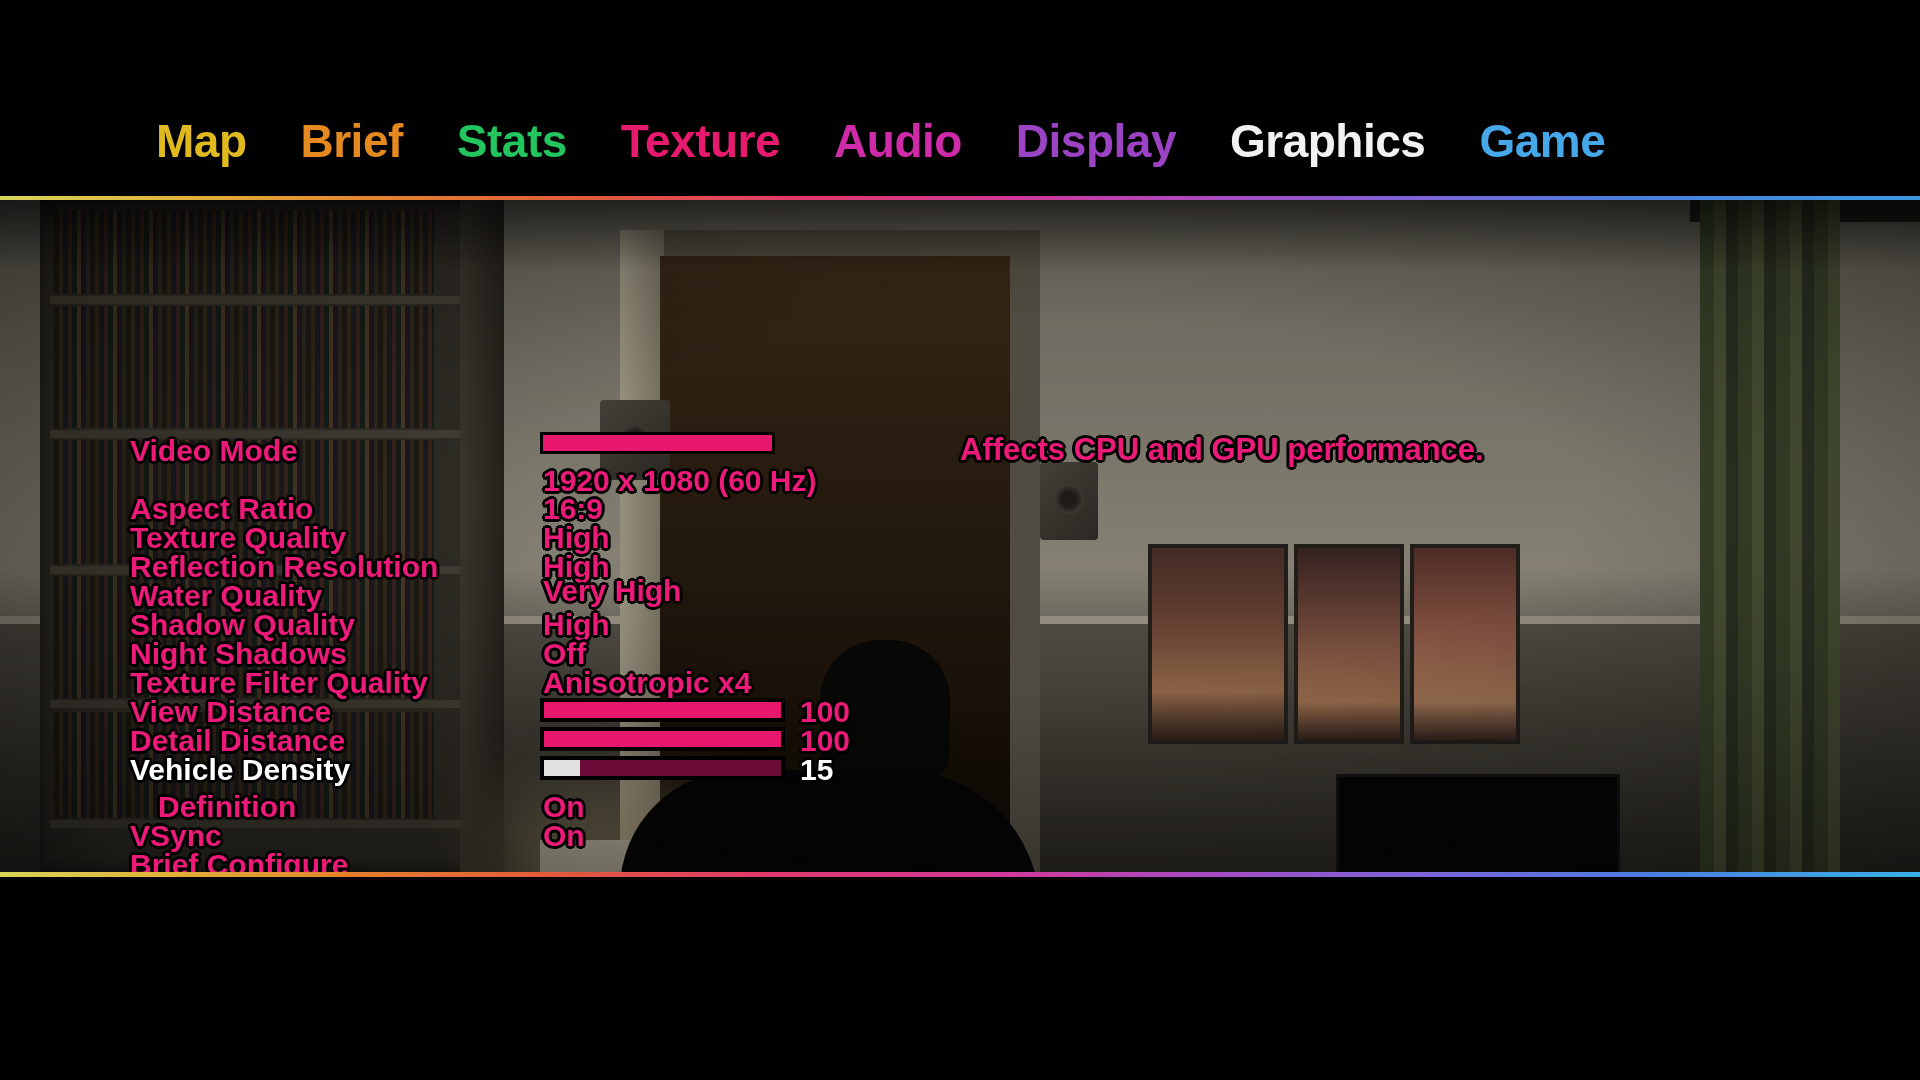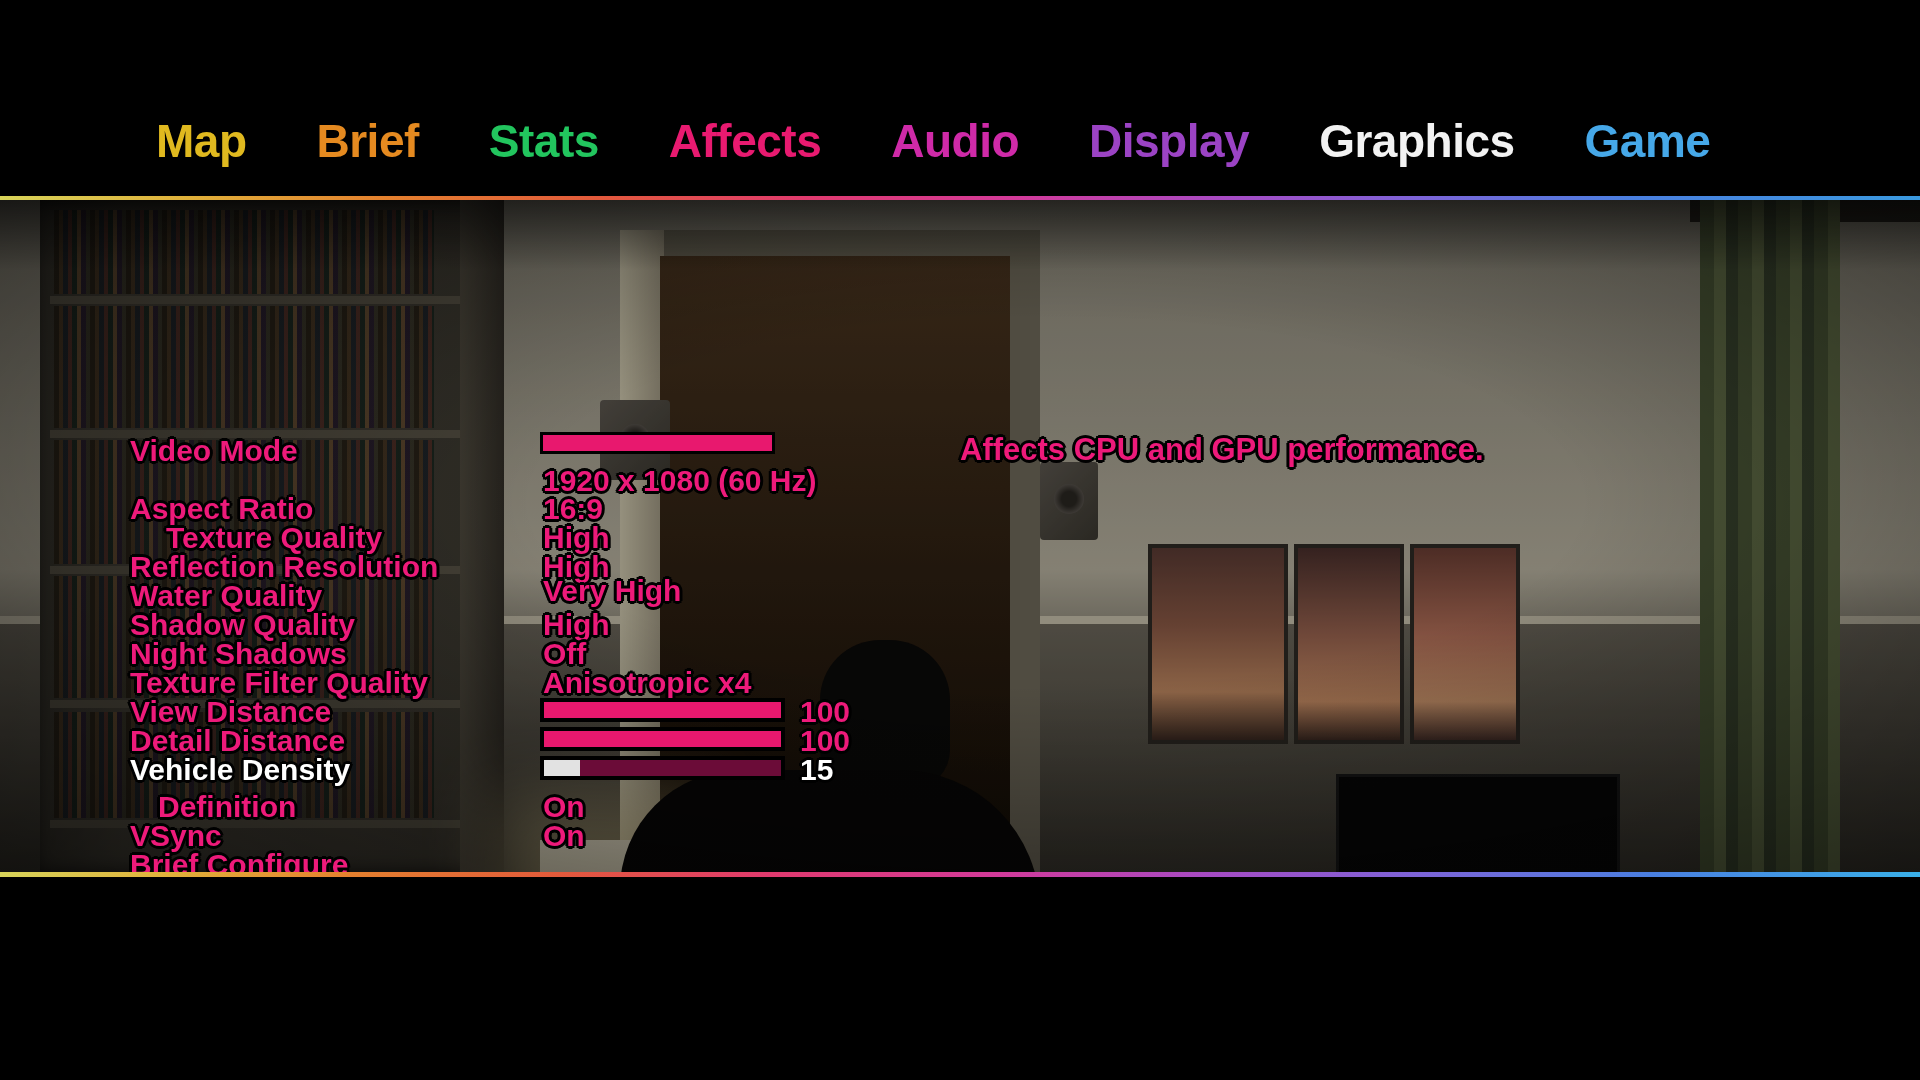--- a/index.html
+++ b/index.html
@@ -12,21 +12,21 @@
 
   #screen{ position:relative; width:1920px; height:1080px; background:#000; }
 
   
   #tabbar{
     position:absolute; left:0; top:0; width:1920px; height:196px;
     background:#000;
   }
   #tabs{
     position:absolute; left:0; top:118px; width:1785px;
-    display:flex; align-items:flex-end; gap:18px;
+    display:flex; align-items:flex-end; gap:2px;
     padding-left:130px;
   }
   .tab{
     font-size:46px; font-weight:bold; line-height:1;
     letter-spacing:-0.5px;
     padding:0 26px;
     cursor:pointer;
     white-space:nowrap;
     text-shadow:0 0 1px rgba(0,0,0,.4);
   }
@@ -247,21 +247,21 @@
 </head>
 <body>
 
 <div id="screen">
 
   <div id="tabbar">
     <div id="tabs">
         <div class="tab" style="color: rgb(224, 185, 31);">Map</div>
         <div class="tab" style="color: rgb(229, 138, 32);">Brief</div>
         <div class="tab" style="color: #22c55e;">Stats</div>
-        <div class="tab" style="color: rgb(232, 26, 112);">Affects</div>
+        <div class="tab" style="color: rgb(232, 26, 112);">Texture</div>
         <div class="tab" style="color: rgb(207, 42, 168);">Audio</div>
         <div class="tab" style="color: rgb(155, 67, 196);">Display</div>
         <div class="tab active" style="color: rgb(242, 242, 242);">Graphics</div>
         <div class="tab" style="color: rgb(70, 168, 232);">Game</div>
       </div>
   </div>
   <div id="tabdivider"></div>
 
   <div id="stage">
     <div class="bg-layer" id="wall"></div>
@@ -313,21 +313,21 @@
   </div>
 
   <div id="menu">
     <div id="headbar"></div>
     <div class="desc">Affects CPU and GPU performance.</div>
     <div id="rows">
         <div class="menu-label" style="top: 234px;">Video Mode</div>
         <div class="menu-value" style="top: 264px;">1920 x 1080 (60 Hz)</div>
         <div class="menu-label" style="top: 292px;">Aspect Ratio</div>
         <div class="menu-value" style="top: 292px;">16:9</div>
-        <div class="menu-label" style="top: 321px; margin-left: 36px;">Texture Quality</div>
+        <div class="menu-label" style="top: 321px;">Texture Quality</div>
         <div class="menu-value" style="top: 321px;">High</div>
         <div class="menu-label" style="top: 350px;">Reflection Resolution</div>
         <div class="menu-value" style="top: 350px;">High</div>
         <div class="menu-label" style="top: 379px;">Water Quality</div>
         <div class="menu-value" style="top: 374px;">Very High</div>
         <div class="menu-label" style="top: 408px;">Shadow Quality</div>
         <div class="menu-value" style="top: 408px;">High</div>
         <div class="menu-label" style="top: 437px;">Night Shadows</div>
         <div class="menu-value" style="top: 437px;">Off</div>
         <div class="menu-label" style="top: 466px;">Texture Filter Quality</div>

